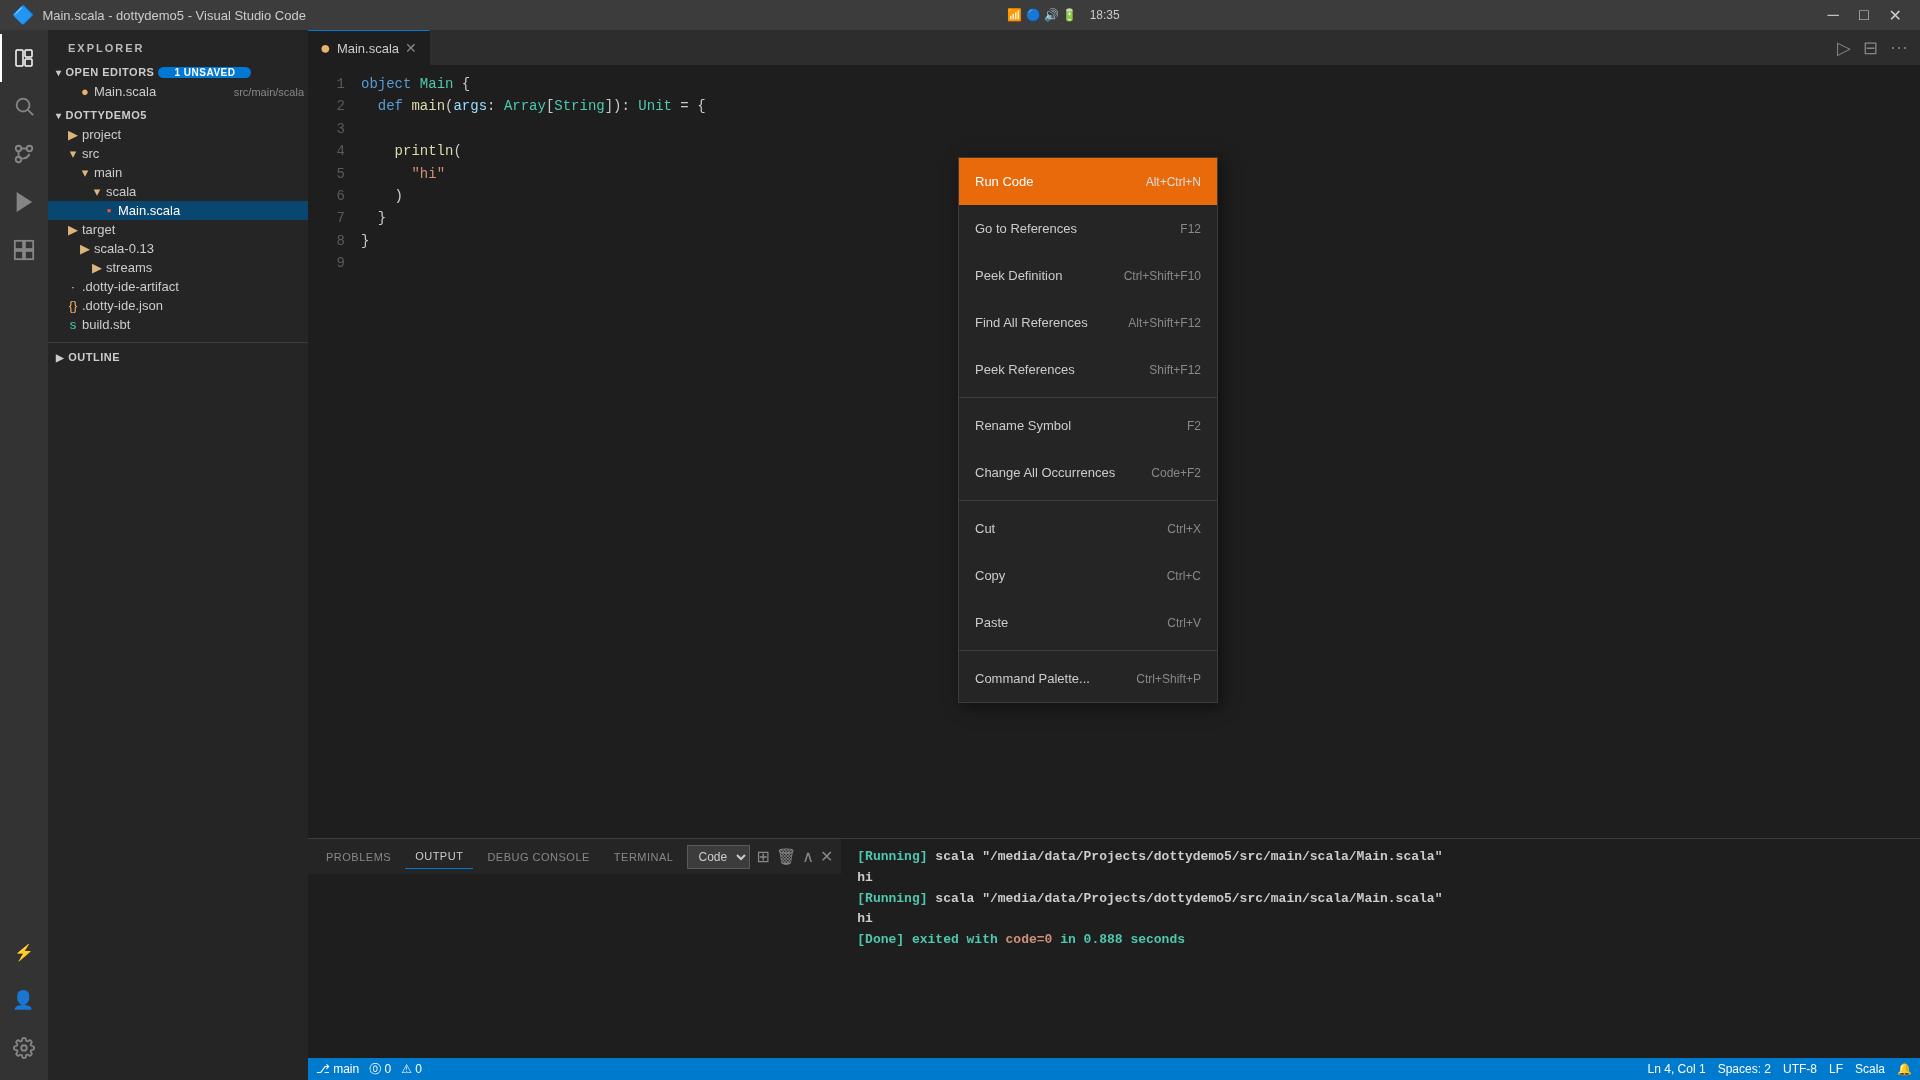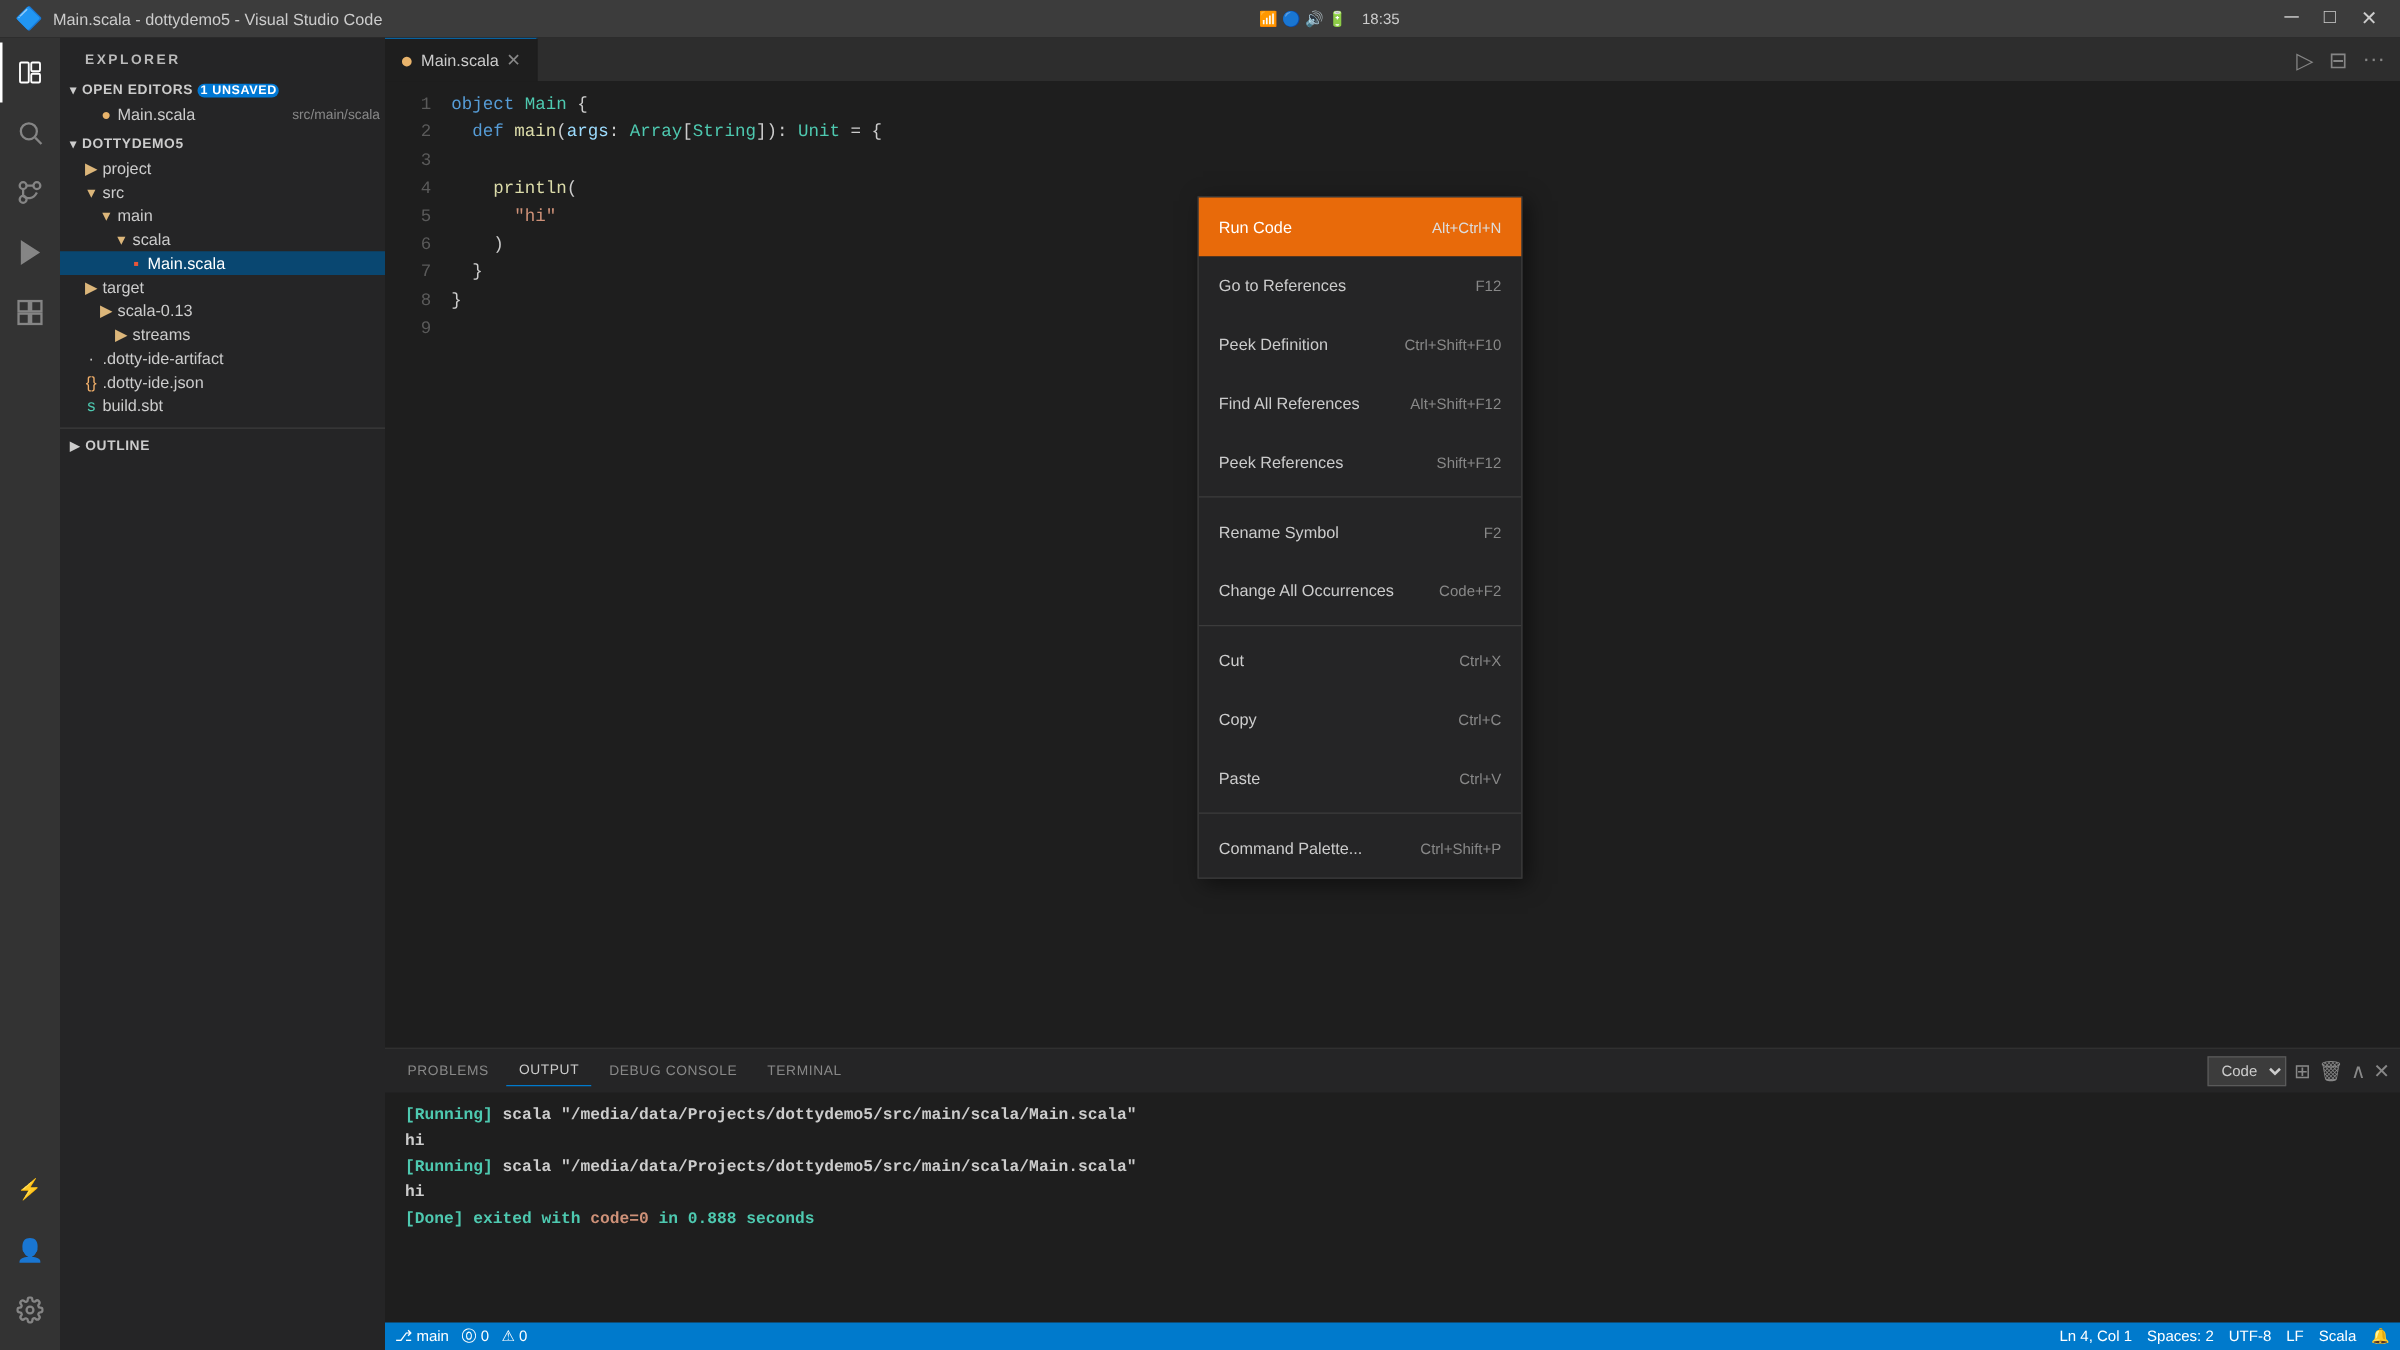--- a/index.html
+++ b/index.html
@@ -120,21 +120,21 @@
     .tree-indent-2 { padding-left: 28px; }
     .tree-indent-3 { padding-left: 40px; }
     .tree-indent-4 { padding-left: 52px; }
     .tree-icon { width: 18px; text-align: center; flex-shrink: 0; }
     .tree-label { flex: 1; }
     .badge-count {
       font-size: 10px;
       background: #0078d4;
       color: #fff;
       border-radius: 8px;
-      padding: 0 2px;
+      padding: 0 16px;
       margin-right: 6px;
     }
 
     
     #editor-area {
       flex: 1;
       display: flex;
       flex-direction: column;
       overflow: hidden;
     }
@@ -227,21 +227,21 @@
     .ctx-shortcut { color: #888; font-size: 12px; }
     .ctx-item.highlighted .ctx-shortcut { color: #ddd; }
     .ctx-separator { height: 1px; background: #3c3c3c; margin: 4px 0; }
 
     
     #panel-area {
       height: 220px;
       background: #1e1e1e;
       border-top: 1px solid #3c3c3c;
       display: flex;
-      flex-direction: column;
+      flex-direction: row;
       flex-shrink: 0;
     }
     #panel-tabs {
       display: flex;
       align-items: center;
       background: #252526;
       height: 35px;
       padding: 0 8px;
       gap: 4px;
       flex-shrink: 0;

